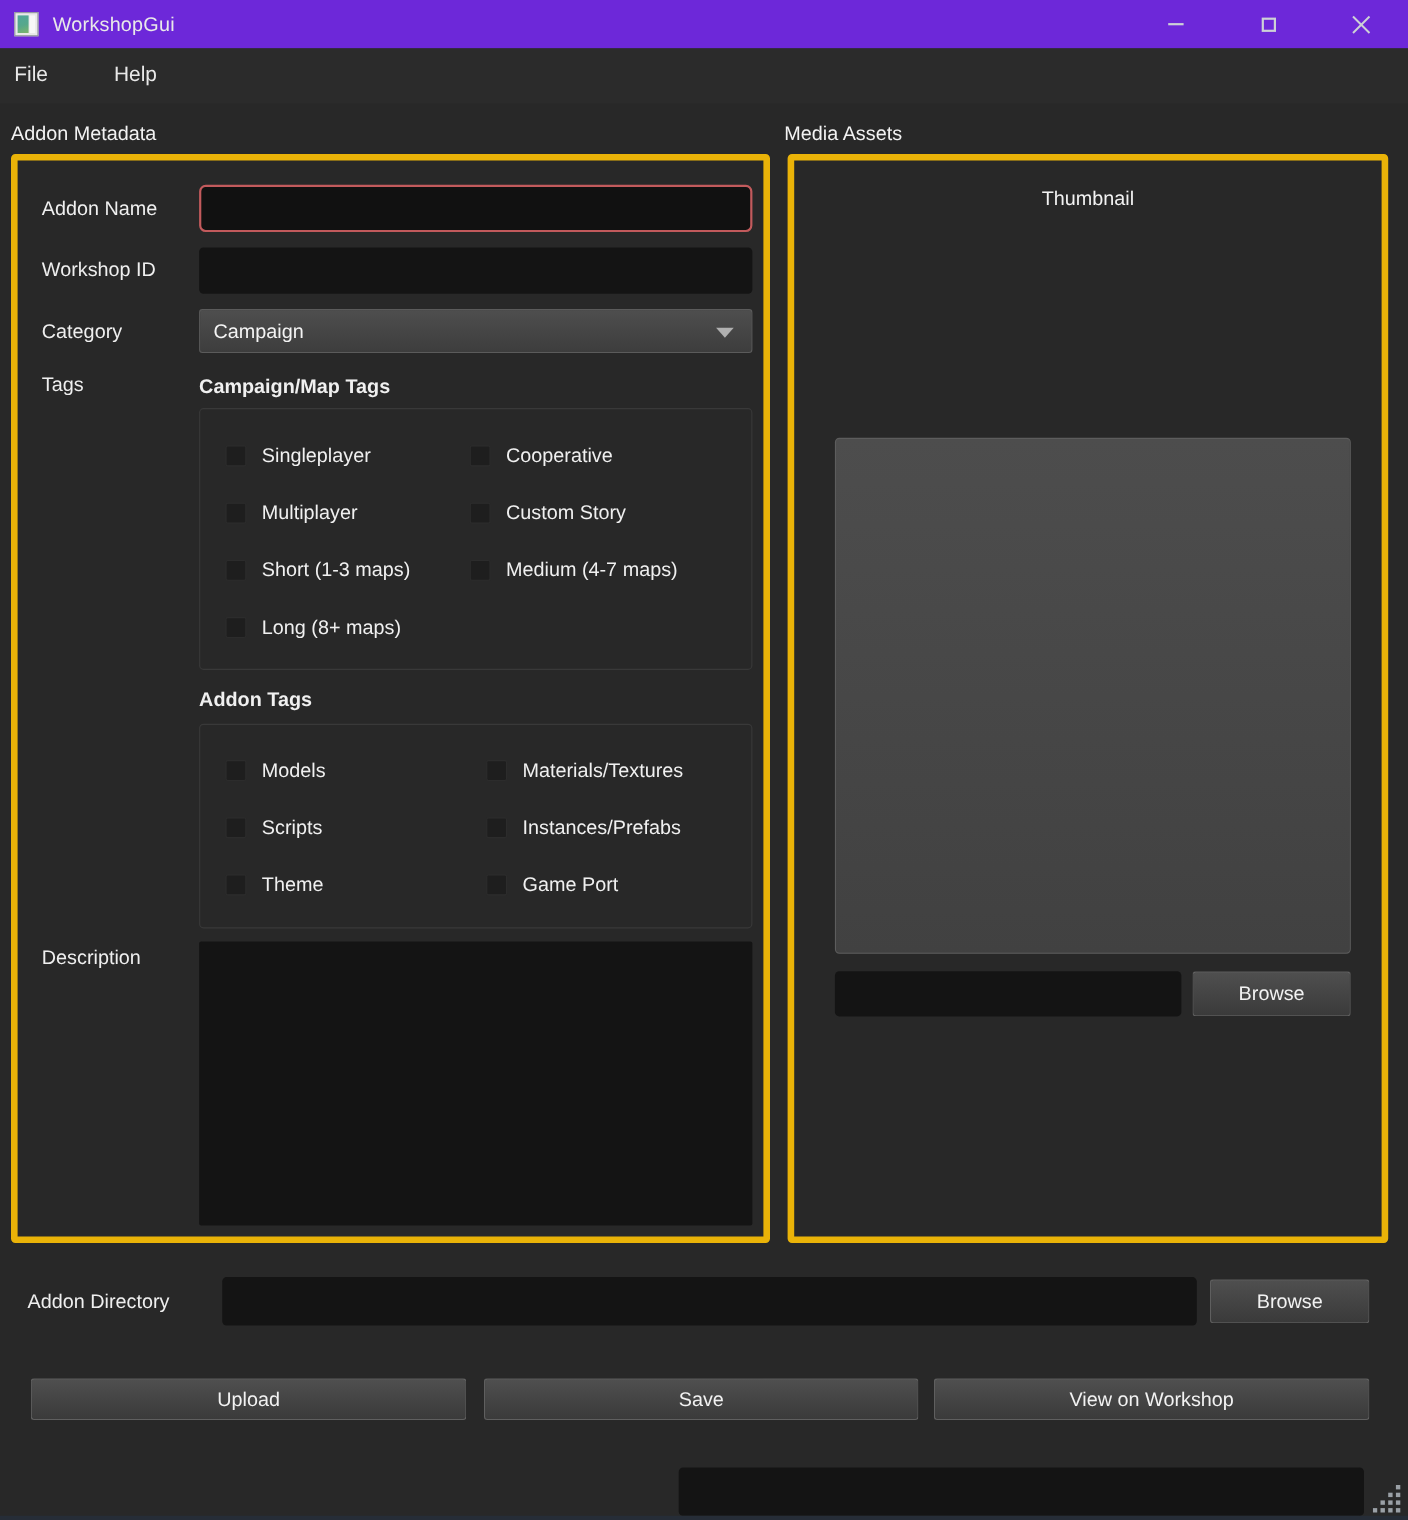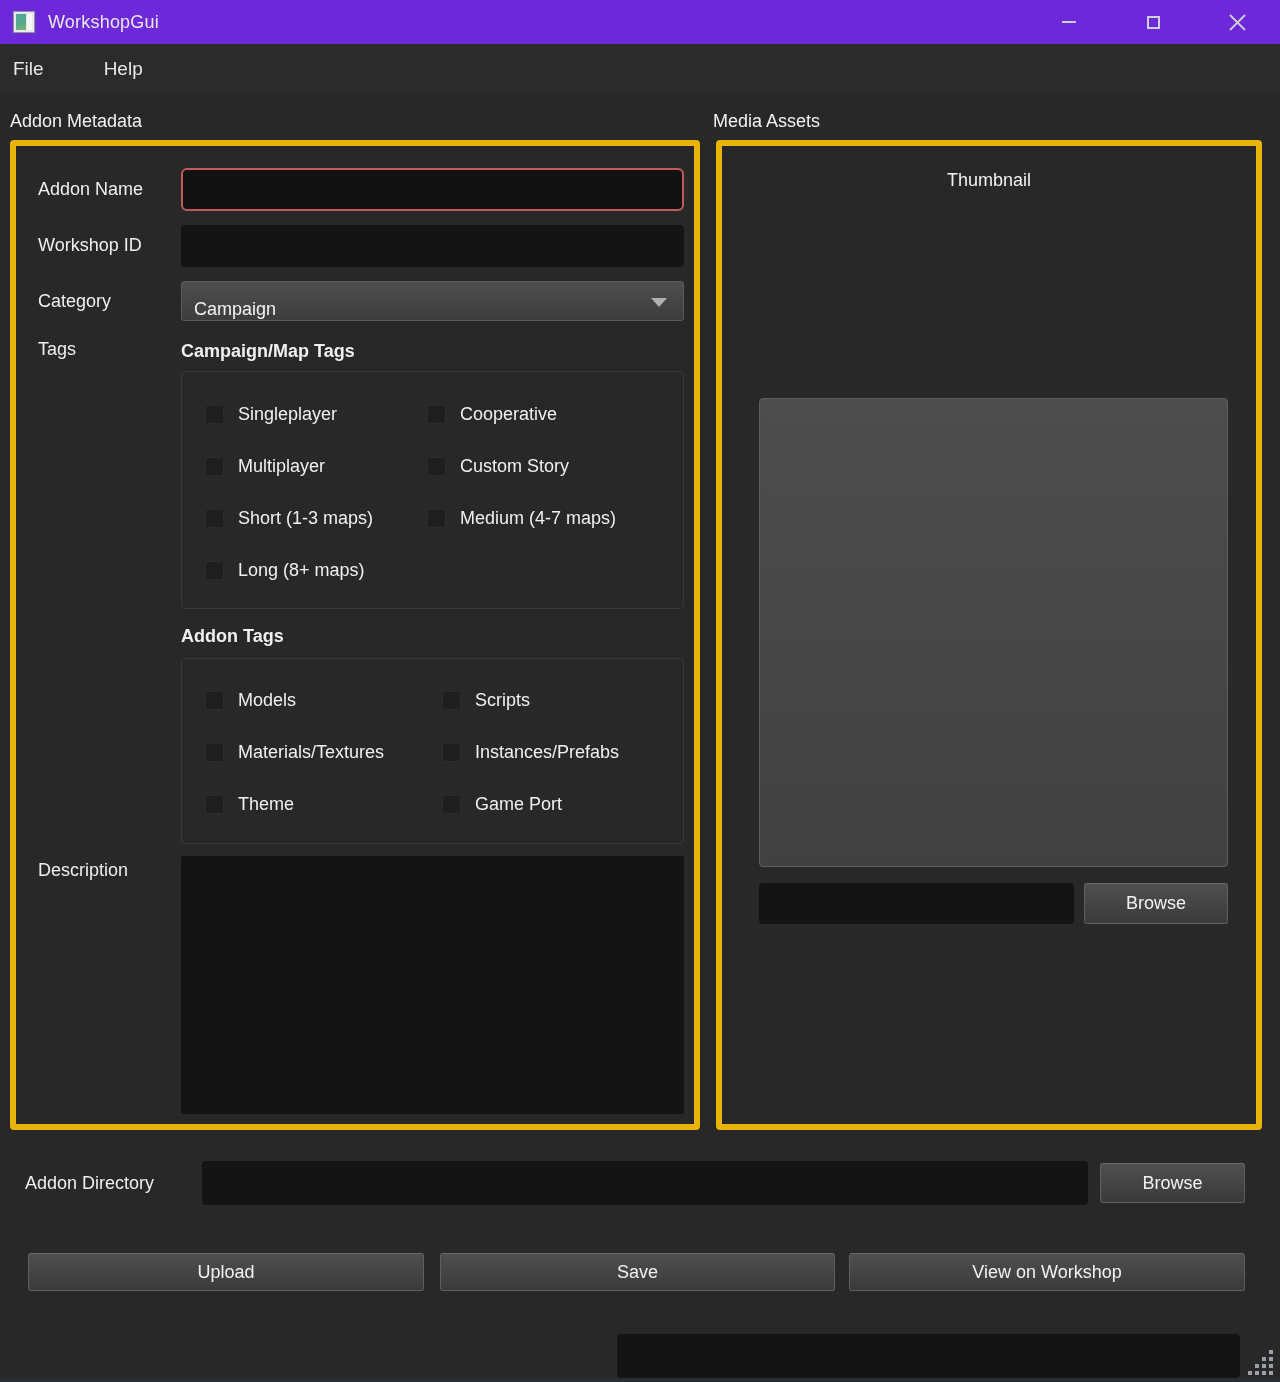--- a/index.html
+++ b/index.html
@@ -44,21 +44,21 @@
   .fld-label { position:absolute; left:22px; font-size:18px; color:#efefef; }
   .text-input {
     position:absolute; background:#141414; border:none; border-radius:4px;
     color:#e8e8e8; font-size:17px; padding:0 10px; outline:none;
     font-family:"Liberation Sans","DejaVu Sans",sans-serif;
   }
   .input-error { border:2px solid #c25a5c; background:#111111; border-radius:6px; }
   .combobox {
     position:absolute; left:165px; top:135px; width:503px; height:40px;
     background:linear-gradient(#4e4e4e,#3d3d3d); border:1px solid #5b5b5b;
-    border-radius:3px; display:flex; align-items:flex-end; padding:0 12px;
+    border-radius:3px; display:flex; align-items:center; padding:0 12px;
     font-size:18px; color:#f4f4f4; cursor:default;
   }
   .combo-arrow {
     position:absolute; right:16px; top:16px; width:0; height:0;
     border-left:8px solid transparent; border-right:8px solid transparent;
     border-top:9px solid #b0b0b0;
   }
   .tag-group { position:absolute; left:165px; width:503px; border:1px solid #393939; border-radius:4px; }
   .tg-campaign { top:225px; height:238px; }
   .tg-addon    { top:512px; height:186px; }
@@ -185,25 +185,25 @@
     <div class="sub-title" style="top:480px;">Addon Tags</div>
 
     <div class="tag-group tg-addon">
       <div class="cb-grid">
         <div class="cb">
           <span class="box"></span>
           <span class="cb-label">Models</span>
         </div>
         <div class="cb">
           <span class="box"></span>
+          <span class="cb-label">Materials/Textures</span>
+        </div>
+        <div class="cb">
+          <span class="box"></span>
           <span class="cb-label">Scripts</span>
-        </div>
-        <div class="cb">
-          <span class="box"></span>
-          <span class="cb-label">Materials/Textures</span>
         </div>
         <div class="cb">
           <span class="box"></span>
           <span class="cb-label">Instances/Prefabs</span>
         </div>
         <div class="cb">
           <span class="box"></span>
           <span class="cb-label">Theme</span>
         </div>
         <div class="cb">

